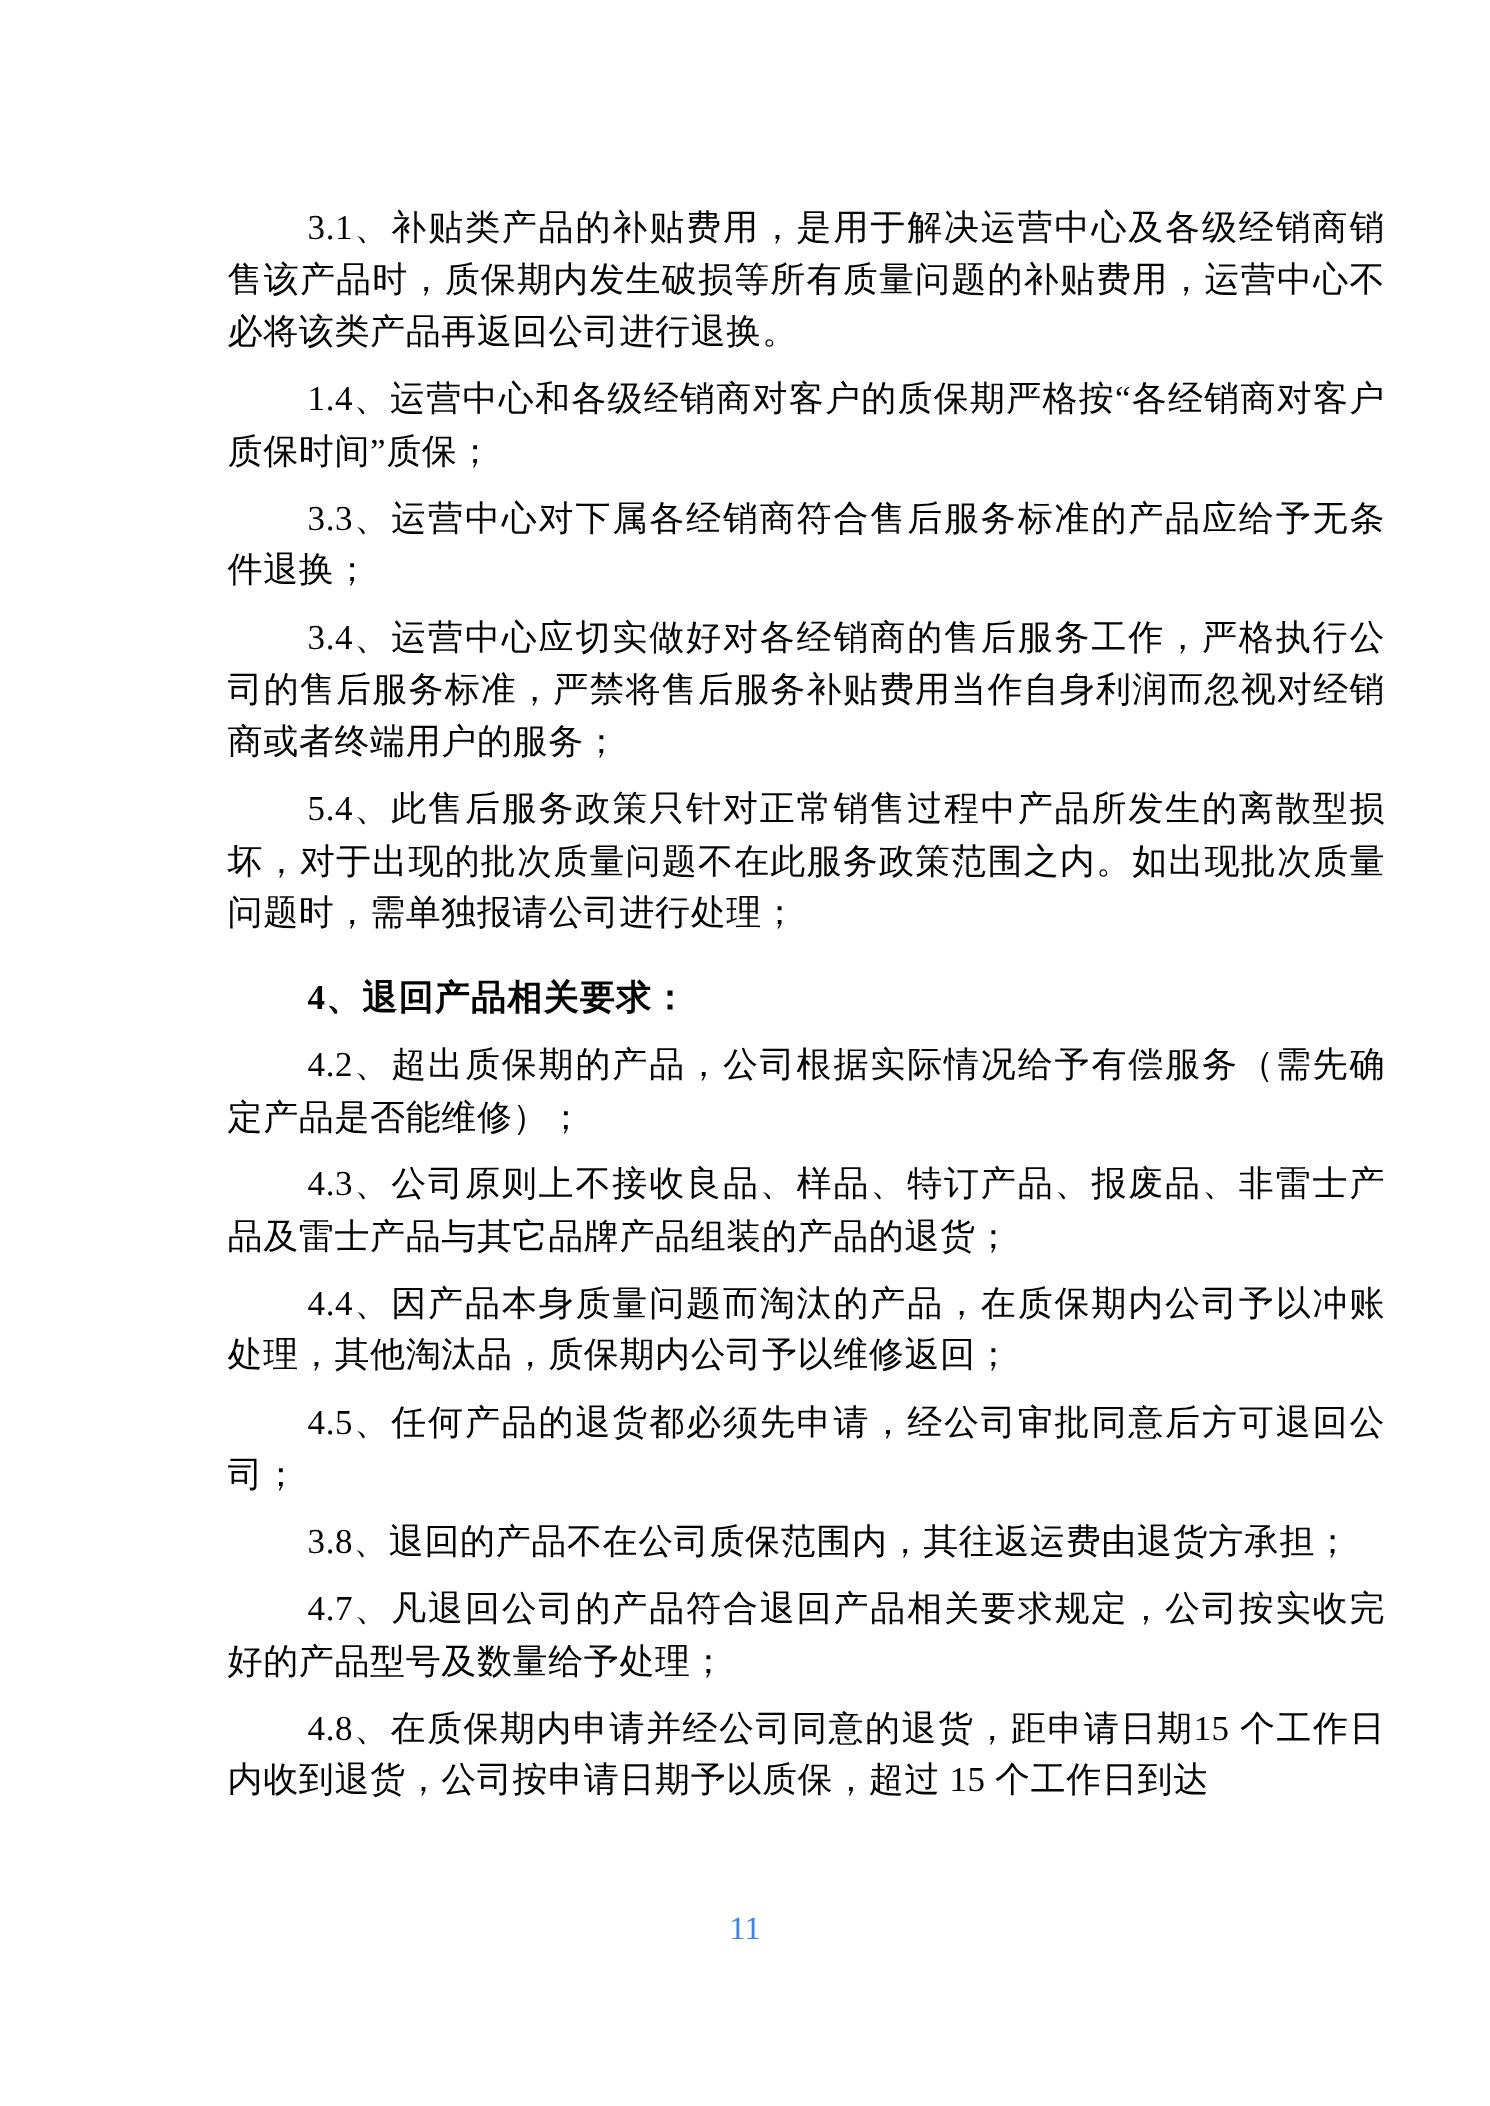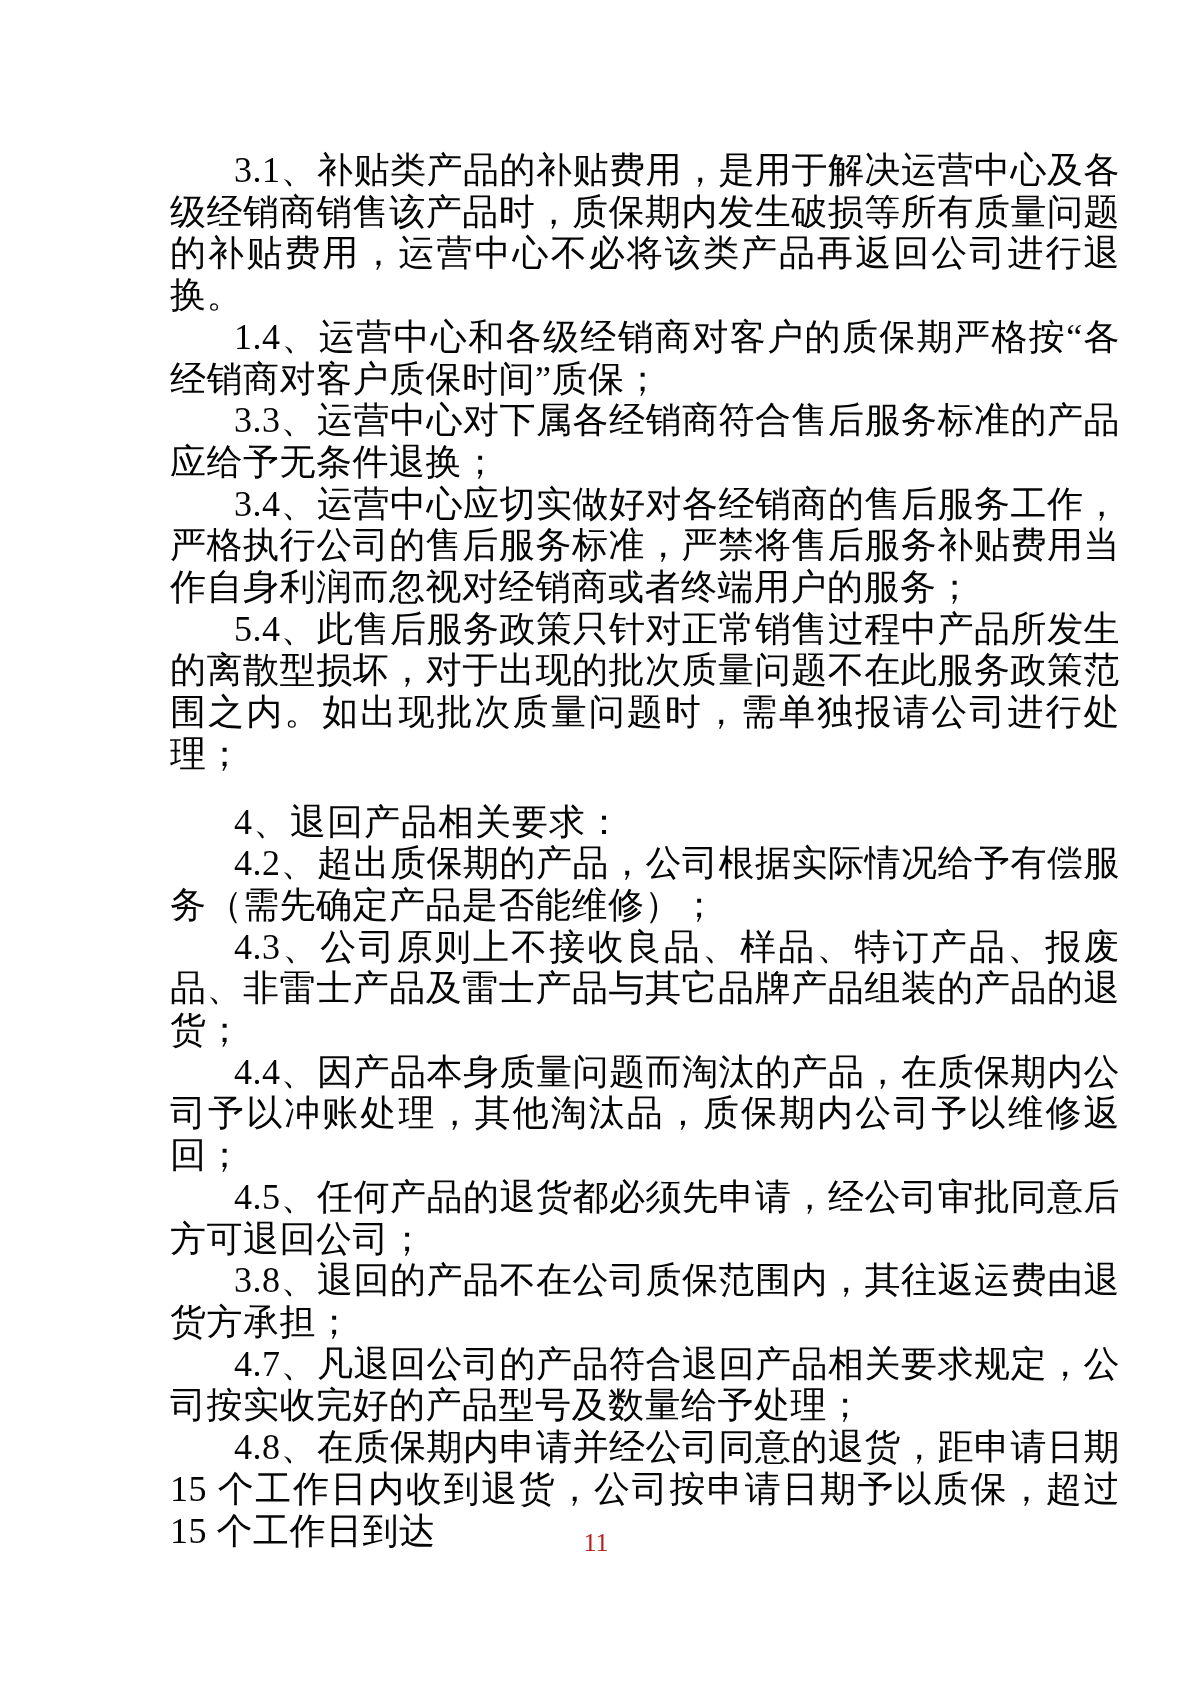--- a/index.html
+++ b/index.html
@@ -20,46 +20,46 @@
     inset: 0;
     background: #ffffff;
   }
   .text-block {
     position: absolute;
     left: 170px;
     top: 150px;
     width: 950px;
   }
   .para {
-    margin: 0;
+    margin: 12px;
     padding: 0;
-    font-size: 36px;
+    font-size: 28px;
     line-height: 41.7px;
     text-indent: 64px;
     text-align: justify;
     word-break: break-all;
     overflow-wrap: anywhere;
     letter-spacing: 0.5px;
     color: #050505;
     font-family: "Liberation Serif", "DejaVu Serif", serif;
   }
   .para.heading {
-    font-weight: 400;
+    font-weight: 700;
     margin-top: 26px;
     letter-spacing: 1px;
   }
   .page-number {
     position: absolute;
     top: 1528px;
     left: 0;
     width: 100%;
     text-align: center;
     font-size: 26px;
     line-height: 30px;
-    color: #b91c1c;
+    color: #3b82f6;
     font-family: "Liberation Serif", "DejaVu Serif", serif;
   }
 </style>
 </head>
 <body>
 
 <div class="page">
   <div class="text-block">
     <p class="para">3.1、补贴类产品的补贴费用，是用于解决运营中心及各级经销商销售该产品时，质保期内发生破损等所有质量问题的补贴费用，运营中心不必将该类产品再返回公司进行退换。</p>
     <p class="para">1.4、运营中心和各级经销商对客户的质保期严格按“各经销商对客户质保时间”质保；</p>

